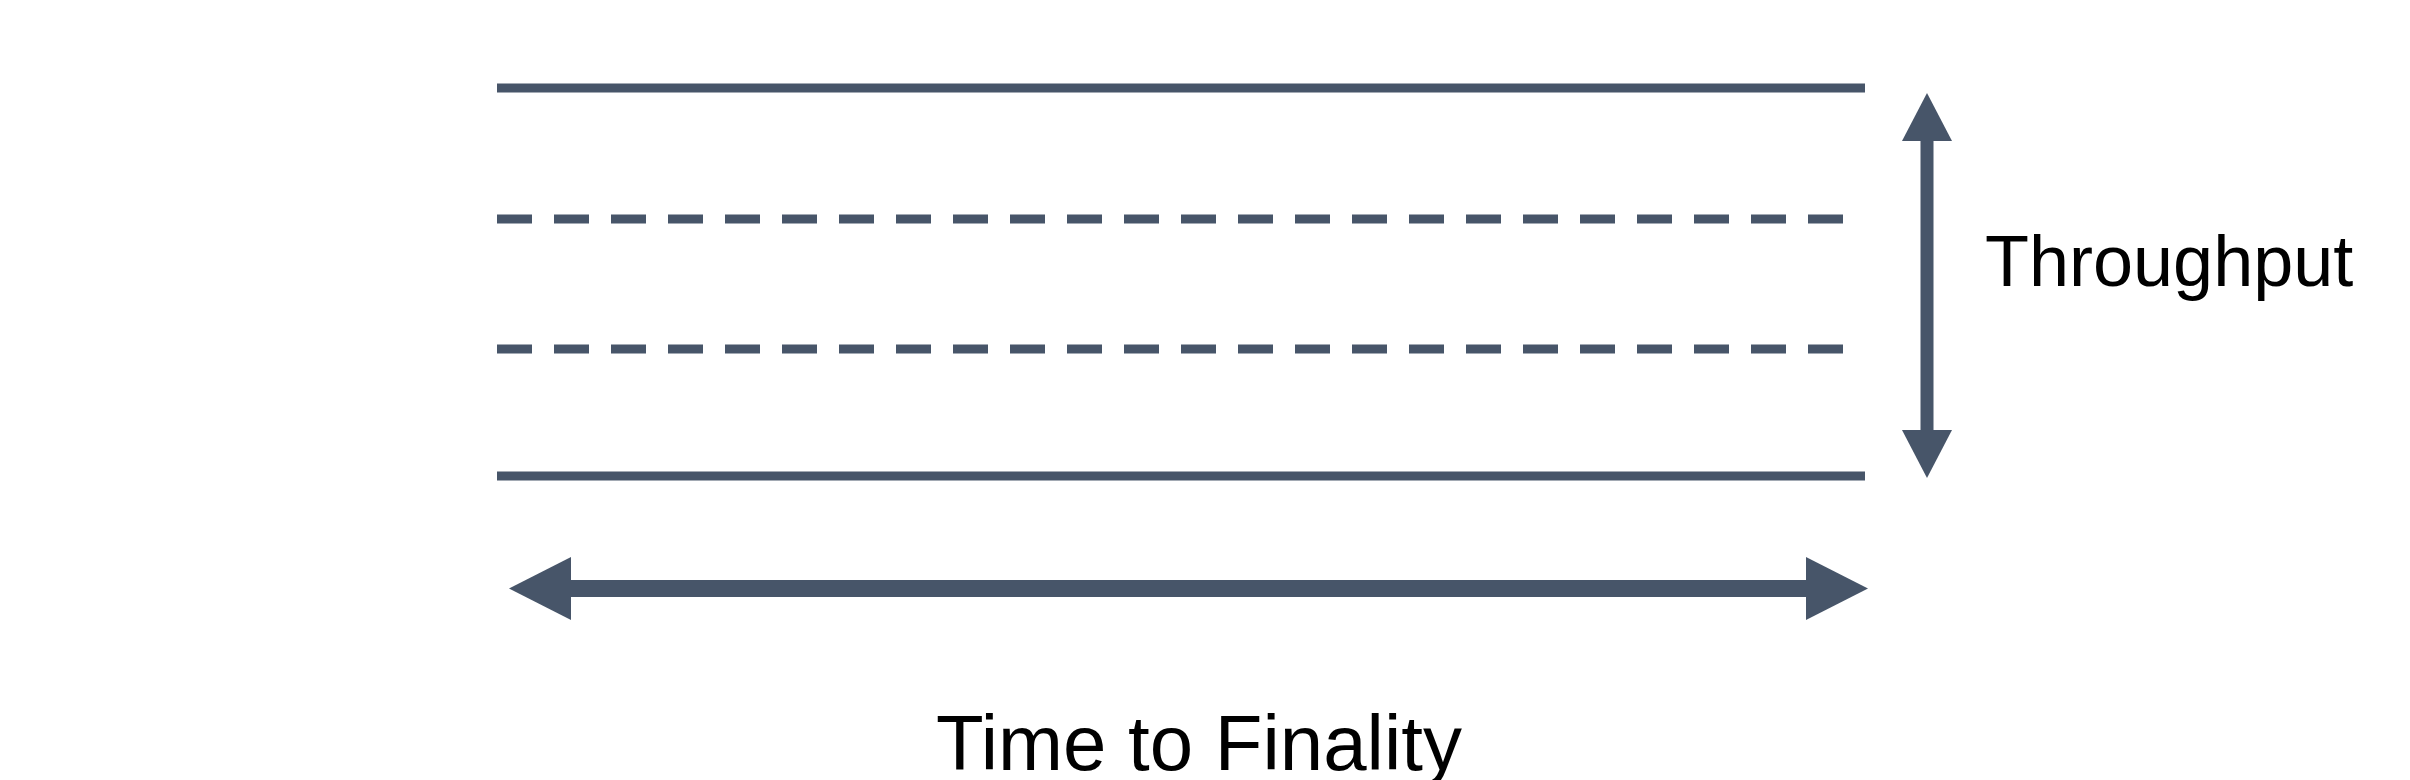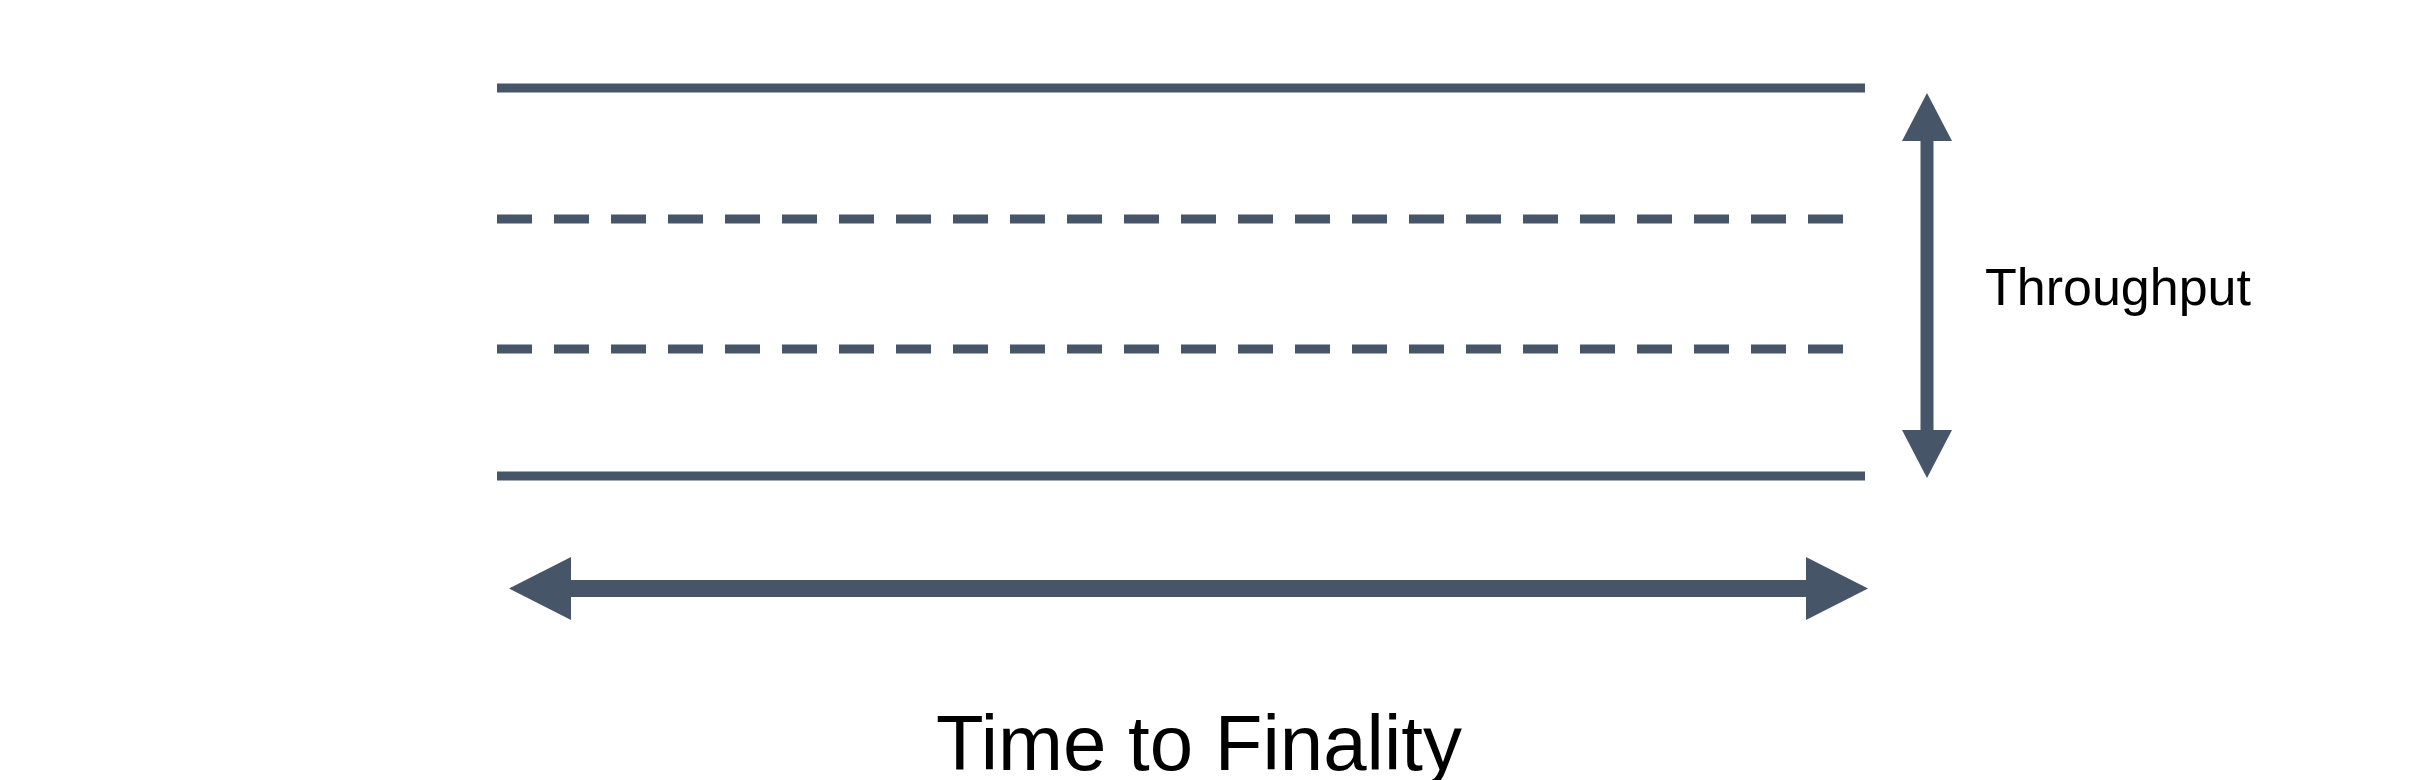--- a/index.html
+++ b/index.html
@@ -29,22 +29,21 @@
     position: absolute;
     color: #000000;
     font-family: "Liberation Sans", sans-serif;
     font-weight: 400;
     white-space: nowrap;
     line-height: 1;
   }
   #throughput-label {
     left: 1985px;
     top: 225px;
-    font-size: 52px;
-    margin-top: 36px;
+    font-size: 72px;
   }
   #time-to-finality-label {
     left: 936px;
     top: 704px;
     font-size: 78px;
   }
 </style>
 </head>
 <body>
 

